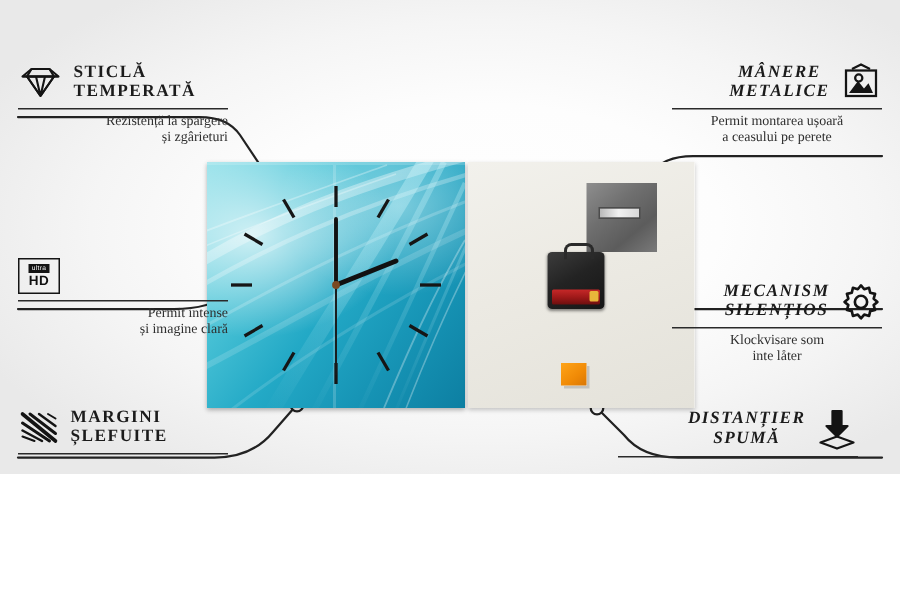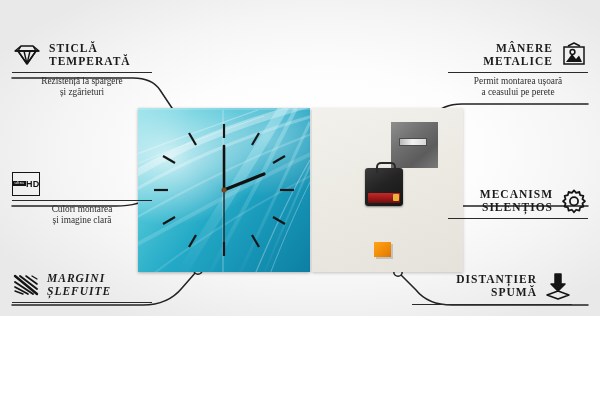--- a/index.html
+++ b/index.html
@@ -21,35 +21,35 @@
   .co-head{display:flex;align-items:center;gap:7px;}
   .co-left .co-head{justify-content:flex-start;}
   .co-right .co-head{justify-content:flex-end;}
   .co-title{
     font-family:"Liberation Serif",serif;
     font-size:11.5px;font-weight:700;letter-spacing:1.0px;
     color:#1b1b1b;line-height:13px;text-transform:uppercase;
     white-space:pre-line;
   }
   .co-left .co-title{text-align:left;}
-  .co-right .co-title{text-align:right;}
+  .co-right .co-title{text-align:center;font-style:italic;}
   .co-rule{height:1px;background:#2a2a2a;margin-top:4px;}
   .co-sub{
     font-family:"Liberation Serif",serif;
     font-size:9.3px;color:#2e2e2e;line-height:11.4px;
     margin-top:3px;white-space:pre-line;
   }
-  .co-left .co-sub{text-align:center;}
+  .co-left .co-sub{text-align:right;}
   .co-right .co-sub{text-align:center;}
   .ico{flex:0 0 auto;display:block;}
 
   
   .hdbadge{
     width:26px;height:22px;border:1.4px solid #141414;
-    display:flex;flex-direction:row;align-items:center;justify-content:center;
+    display:flex;flex-direction:column;align-items:center;justify-content:center;
     font-family:"Liberation Sans",sans-serif;line-height:1;
   }
   .hdbadge .u{font-size:4.4px;letter-spacing:.2px;color:#141414;
     background:#141414;color:#fff;padding:0.6px 2px;margin-bottom:1px;}
   .hdbadge .h{font-size:9px;font-weight:700;color:#111;letter-spacing:.3px;}
 
   
   #product{position:absolute;left:138px;top:108px;width:325px;height:164px;}
   #clock{
     position:absolute;left:0;top:0;width:172px;height:164px;
@@ -228,25 +228,25 @@
   </div>
 
   <div class="callout co-left" style="left:12px;top:172px;width:140px;">
     <div class="co-head">
       <div class="hdbadge ico">
         <span class="u">ultra</span>
         <span class="h">HD</span>
       </div>
     </div>
     <div class="co-rule"></div>
-    <div class="co-sub">Culori montarea
+    <div class="co-sub">Permit intense
 și imagine clară</div>
   </div>
 
-  <div class="callout co-left" style="left:12px;top:272px;width:140px;font-style:italic;">
+  <div class="callout co-left" style="left:12px;top:272px;width:140px;">
     <div class="co-head">
       <svg class="ico" width="28" height="24" viewBox="0 0 28 24" xmlns="http://www.w3.org/2000/svg">
         <g stroke="#141414" stroke-linecap="round">
           <path d="M3,3 L25,21" stroke-width="2.4"></path>
           <path d="M3,9 L21,21" stroke-width="2.0"></path>
           <path d="M3,14 L16,21" stroke-width="1.7"></path>
           <path d="M3,18 L11,21" stroke-width="1.4"></path>
           <path d="M8,3 L25,16" stroke-width="2.0"></path>
           <path d="M14,3 L25,11" stroke-width="1.6"></path>
           <path d="M20,3 L25,6" stroke-width="1.3"></path>
@@ -285,20 +285,22 @@
           <path d="M14,2.5 L16.3,5.2 L19.8,4.2 L20.6,7.7 L24.1,8.5
                    L23.1,12 L25.8,14.3 L23.1,16.6 L24.1,20.1 L20.6,20.9
                    L19.8,24.4 L16.3,23.4 L14,26.1 L11.7,23.4 L8.2,24.4
                    L7.4,20.9 L3.9,20.1 L4.9,16.6 L2.2,14.3 L4.9,12
                    L3.9,8.5 L7.4,7.7 L8.2,4.2 L11.7,5.2 Z"></path>
           <circle cx="14" cy="14.3" r="4.4"></circle>
         </g>
       </svg>
     </div>
     <div class="co-rule"></div>
+    <div class="co-sub">Klockvisare som
+inte låter</div>
   </div>
 
   <div class="callout co-right" style="left:412px;top:272px;width:160px;">
     <div class="co-head">
       <div class="co-title">DISTANȚIER
 SPUMĂ</div>
       <svg class="ico" width="28" height="28" viewBox="0 0 28 28" xmlns="http://www.w3.org/2000/svg">
         <g fill="none" stroke="#141414" stroke-width="1.5" stroke-linejoin="round">
           <path d="M11,2 L17,2 L17,12 L21,12 L14,19 L7,12 L11,12 Z" fill="#141414"></path>
           <path d="M14,19 L3,23 L14,27 L25,23 Z"></path>

